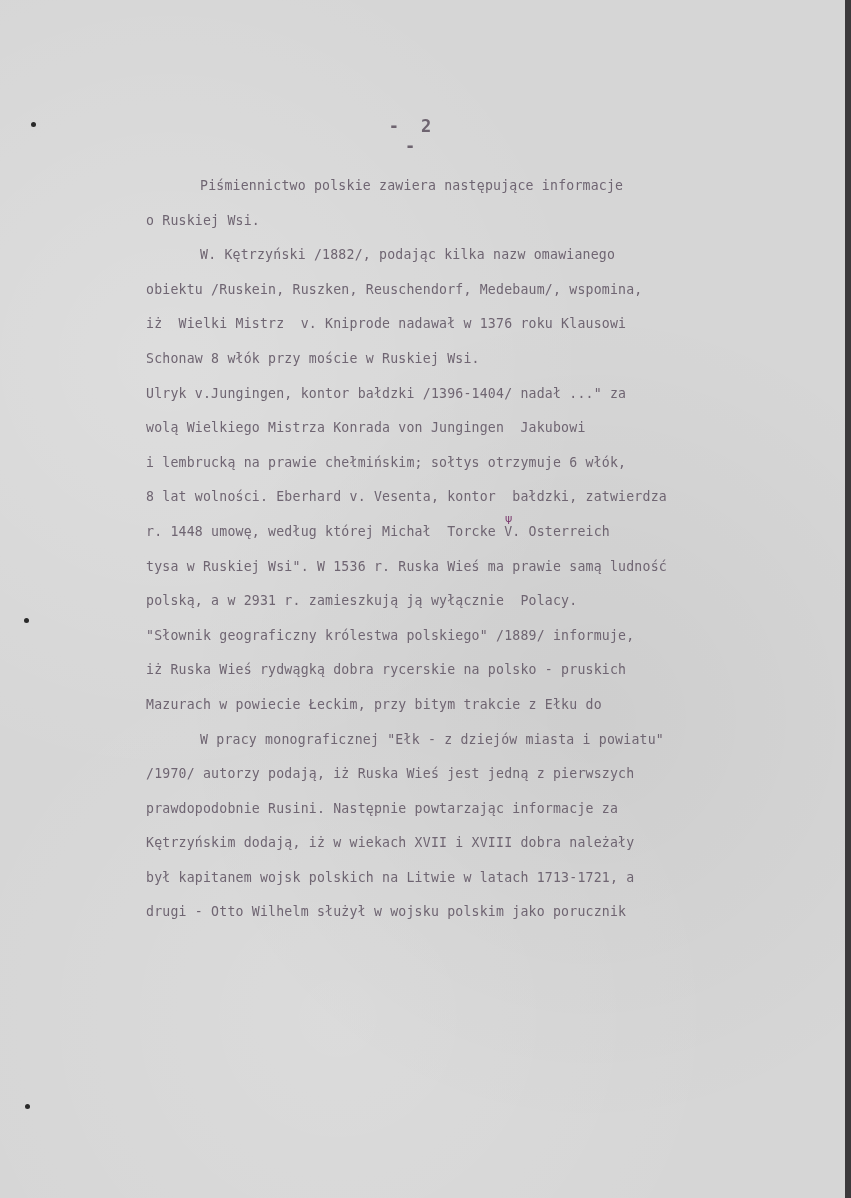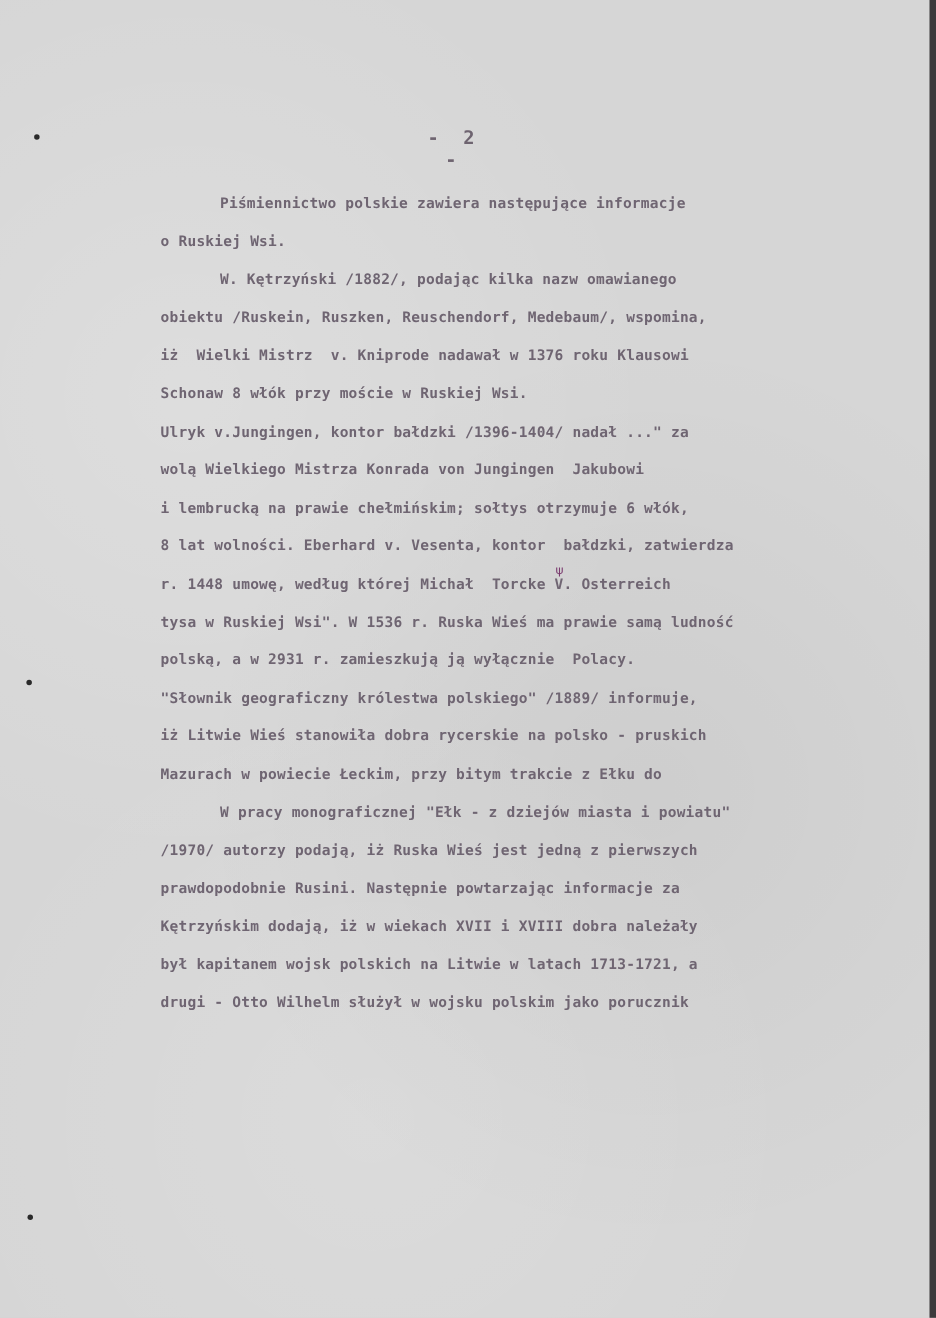--- a/index.html
+++ b/index.html
@@ -26,21 +26,21 @@
     background: #2a2a2a;
   }
   .page-number {
     position: absolute; left: 378px; top: 116px; width: 70px;
     text-align: center;
     font-family: "DejaVu Sans Mono", monospace; font-weight: bold;
     font-size: 17px; color: #6e6470; letter-spacing: 6px;
   }
   .body-text {
     position: absolute; left: 146px; top: 176px; width: 690px;
-    font-family: "DejaVu Sans Mono", monospace; font-weight: bold;
+    font-family: "DejaVu Sans Mono", monospace; font-weight: normal;
     font-size: 13.2px; color: #6f6572; letter-spacing: 0.2px;
   }
   .line {
     height: 34.6px; line-height: 20px; white-space: pre;
   }
   .indent { padding-left: 54px; }
   .handmark {
     position: absolute; color: #7a3a6e; font-family: "DejaVu Sans", sans-serif;
     font-size: 11px;
   }
@@ -63,21 +63,21 @@
       <div class="line">iż  Wielki Mistrz  v. Kniprode nadawał w 1376 roku Klausowi</div>
       <div class="line">Schonaw 8 włók przy moście w Ruskiej Wsi.</div>
       <div class="line">Ulryk v.Jungingen, kontor bałdzki /1396-1404/ nadał ..." za</div>
       <div class="line">wolą Wielkiego Mistrza Konrada von Jungingen  Jakubowi</div>
       <div class="line">i lembrucką na prawie chełmińskim; sołtys otrzymuje 6 włók,</div>
       <div class="line">8 lat wolności. Eberhard v. Vesenta, kontor  bałdzki, zatwierdza</div>
       <div class="line">r. 1448 umowę, według której Michał  Torcke V. Osterreich</div>
       <div class="line">tysa w Ruskiej Wsi". W 1536 r. Ruska Wieś ma prawie samą ludność</div>
       <div class="line">polską, a w 2931 r. zamieszkują ją wyłącznie  Polacy.</div>
       <div class="line">"Słownik geograficzny królestwa polskiego" /1889/ informuje,</div>
-      <div class="line">iż Litwie Wieś stanowiła dobra rycerskie na polsko - pruskich</div>
+      <div class="line">iż Ruska Wieś rydwągką dobra rycerskie na polsko - pruskich</div>
       <div class="line">Mazurach w powiecie Łeckim, przy bitym trakcie z Ełku do</div>
       <div class="line indent">W pracy monograficznej "Ełk - z dziejów miasta i powiatu"</div>
       <div class="line">/1970/ autorzy podają, iż Ruska Wieś jest jedną z pierwszych</div>
       <div class="line">prawdopodobnie Rusini. Następnie powtarzając informacje za</div>
       <div class="line">Kętrzyńskim dodają, iż w wiekach XVII i XVIII dobra należały</div>
       <div class="line">był kapitanem wojsk polskich na Litwie w latach 1713-1721, a</div>
       <div class="line">drugi - Otto Wilhelm służył w wojsku polskim jako porucznik</div>
     </div>
 
   <span class="handmark" style="left:505px;top:512px;">ψ</span>

